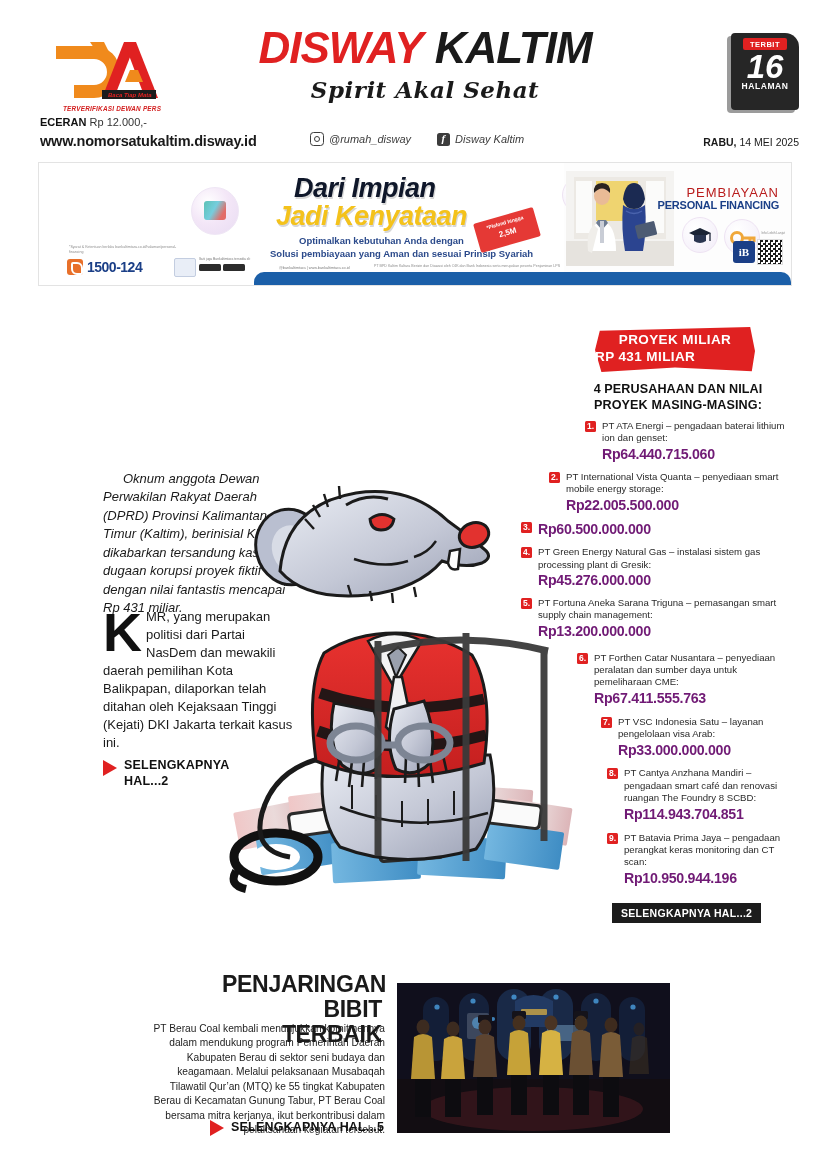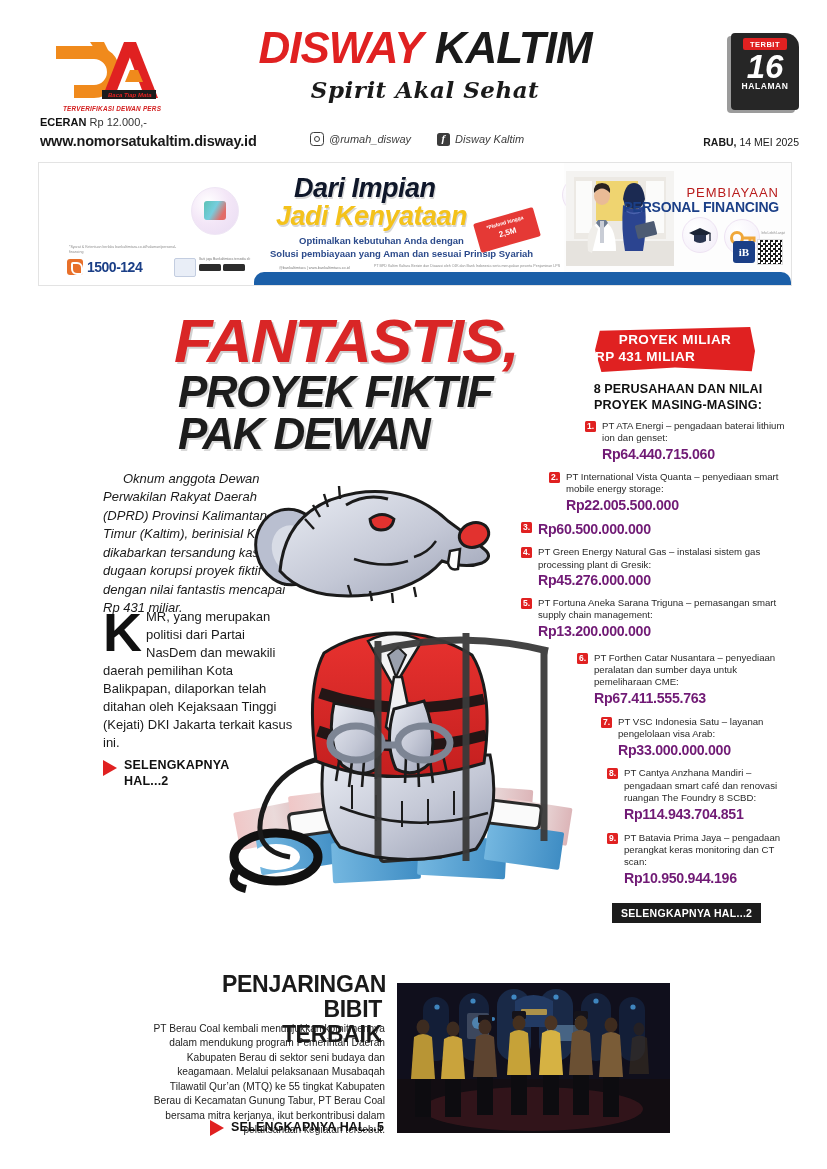--- a/index.html
+++ b/index.html
@@ -89,21 +89,21 @@
   .ad-h2{position:absolute;left:22px;top:38px;font-size:27px;font-weight:bold;font-style:italic;
          color:#f4c21b;letter-spacing:-.5px;-webkit-text-stroke:2.2px #ffffff;paint-order:stroke fill;
          text-shadow:1px 2px 0 #d7d7d7;}
   .ad-sub1{position:absolute;left:45px;top:72px;font-size:9.5px;font-weight:bold;color:#2b4a8b;}
   .ad-sub2{position:absolute;left:16px;top:85px;font-size:9.5px;font-weight:bold;color:#2b4a8b;}
   .ad-disc{position:absolute;left:120px;top:101px;font-size:3.6px;color:#8b8b8b;white-space:nowrap;}
 
   .ad-right{position:absolute;left:525px;top:0;width:227px;height:122px;}
   .ad-people{position:absolute;left:2px;top:8px;width:108px;height:95px;}
   .ad-pf1{position:absolute;right:12px;top:22px;font-size:13px;color:#b91c1c;letter-spacing:1px;}
-  .ad-pf2{position:absolute;right:12px;top:36px;font-size:14px;font-weight:bold;color:#1b3f87;letter-spacing:-.2px;}
+  .ad-pf2{position:absolute;right:12px;top:36px;font-size:11px;font-weight:bold;color:#1b3f87;letter-spacing:-.2px;}
   .ad-icon-circ{position:absolute;width:34px;height:34px;border-radius:50%;
         background:radial-gradient(circle at 35% 30%,#fff,#f2ecf8);border:1px solid #eee3f3;}
   .ad-plafon{position:absolute;left:-88px;top:52px;width:62px;height:26px;background:#e53935;
         transform:rotate(-16deg);border-radius:2px;color:#fff;font-size:5px;font-weight:bold;
         text-align:center;padding-top:4px;line-height:1.5;}
   .ad-ib{position:absolute;right:36px;top:78px;width:22px;height:22px;background:#1b3f87;border-radius:3px;color:#fff;
         font-size:11px;font-weight:bold;text-align:center;line-height:22px;font-family:"Liberation Serif",serif;}
   .ad-qr{position:absolute;right:8px;top:76px;width:24px;height:24px;
         background:repeating-conic-gradient(#1a1a1a 0 25%, #fff 0 50%) 0 0/5px 5px;border:1px solid #ddd;}
   .ad-qrlbl{position:absolute;right:6px;top:68px;font-size:3.2px;color:#8b8b8b;}
@@ -295,24 +295,20 @@
       <div class="ad-pf2">PERSONAL FINANCING</div>
       <div class="ad-qrlbl">Info Lebih Lanjut</div>
       <div class="ad-ib">iB</div>
       <div class="ad-qr"></div>
     </div>
 
     <div class="ad-bottomtxt">@bankaltimtara   |   www.bankaltimtara.co.id</div>
     <div class="ad-bottombar"></div>
   </div>
 
-  <div class="hl">
-    <div class="hl1">FANTASTIS,</div>
-    <div class="hl2">PROYEK FIKTIF PAK DEWAN</div>
-  </div>
 
   <div class="lead">
     <p>Oknum anggota Dewan Perwakilan Rakyat Daerah (DPRD) Provinsi Kalimantan Timur (Kaltim), berinisial KMR dikabarkan tersandung kasus dugaan korupsi proyek fiktif dengan nilai fantastis mencapai Rp 431 miliar.</p>
   </div>
 
   <div class="body2">
     <span class="dropcap">K</span>
     <p>MR, yang merupakan politisi dari Partai NasDem dan mewakili daerah pemilihan Kota Balikpapan, dilaporkan telah ditahan oleh Kejaksaan Tinggi (Kejati) DKI Jakarta terkait kasus ini.</p>
   </div>
 
@@ -425,21 +421,21 @@
       </g>
     </svg>
   </div>
 
   <div class="ribbon">
     <div class="ribbon-bg"></div>
     <div class="ribbon-t1">PROYEK MILIAR</div>
     <div class="ribbon-t2">RP 431 MILIAR</div>
   </div>
 
-  <div class="rc-title">8 PERUSAHAAN DAN NILAI PROYEK MASING-MASING:</div>
+  <div class="rc-title">4 PERUSAHAAN DAN NILAI PROYEK MASING-MASING:</div>
 
   <div class="plist">
 
     <div class="pitem" style="margin-left:82px;width:190px;">
       <span class="pnum" style="left:-17px;top:1px;">1.</span>
       <div class="pbody">PT ATA Energi – pengadaan baterai lithium ion dan genset:</div>
       <div class="pamt">Rp64.440.715.060</div>
     </div>
 
     <div class="pitem" style="margin-left:46px;width:226px;">

